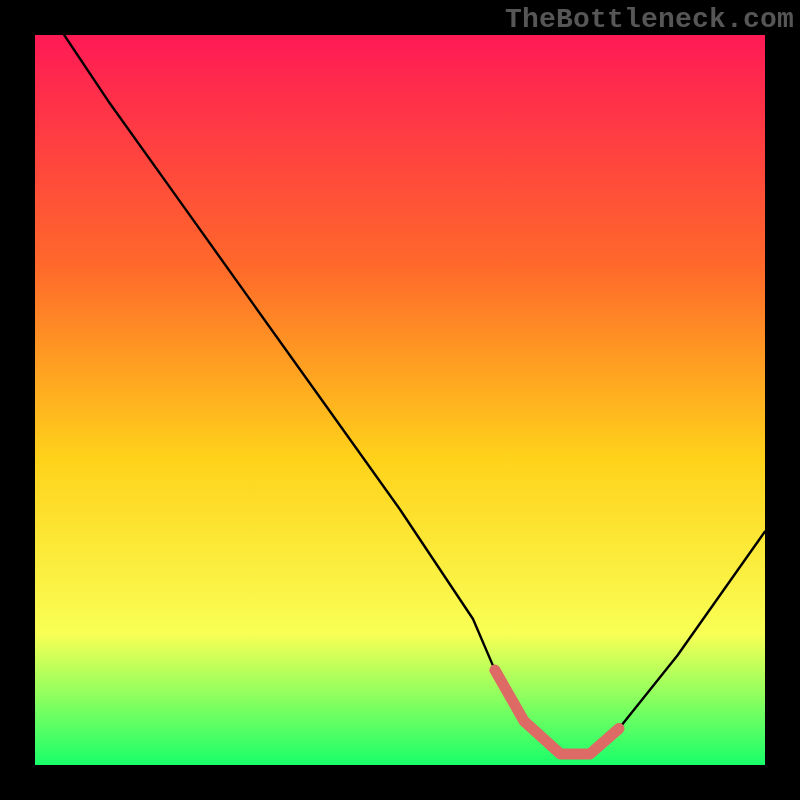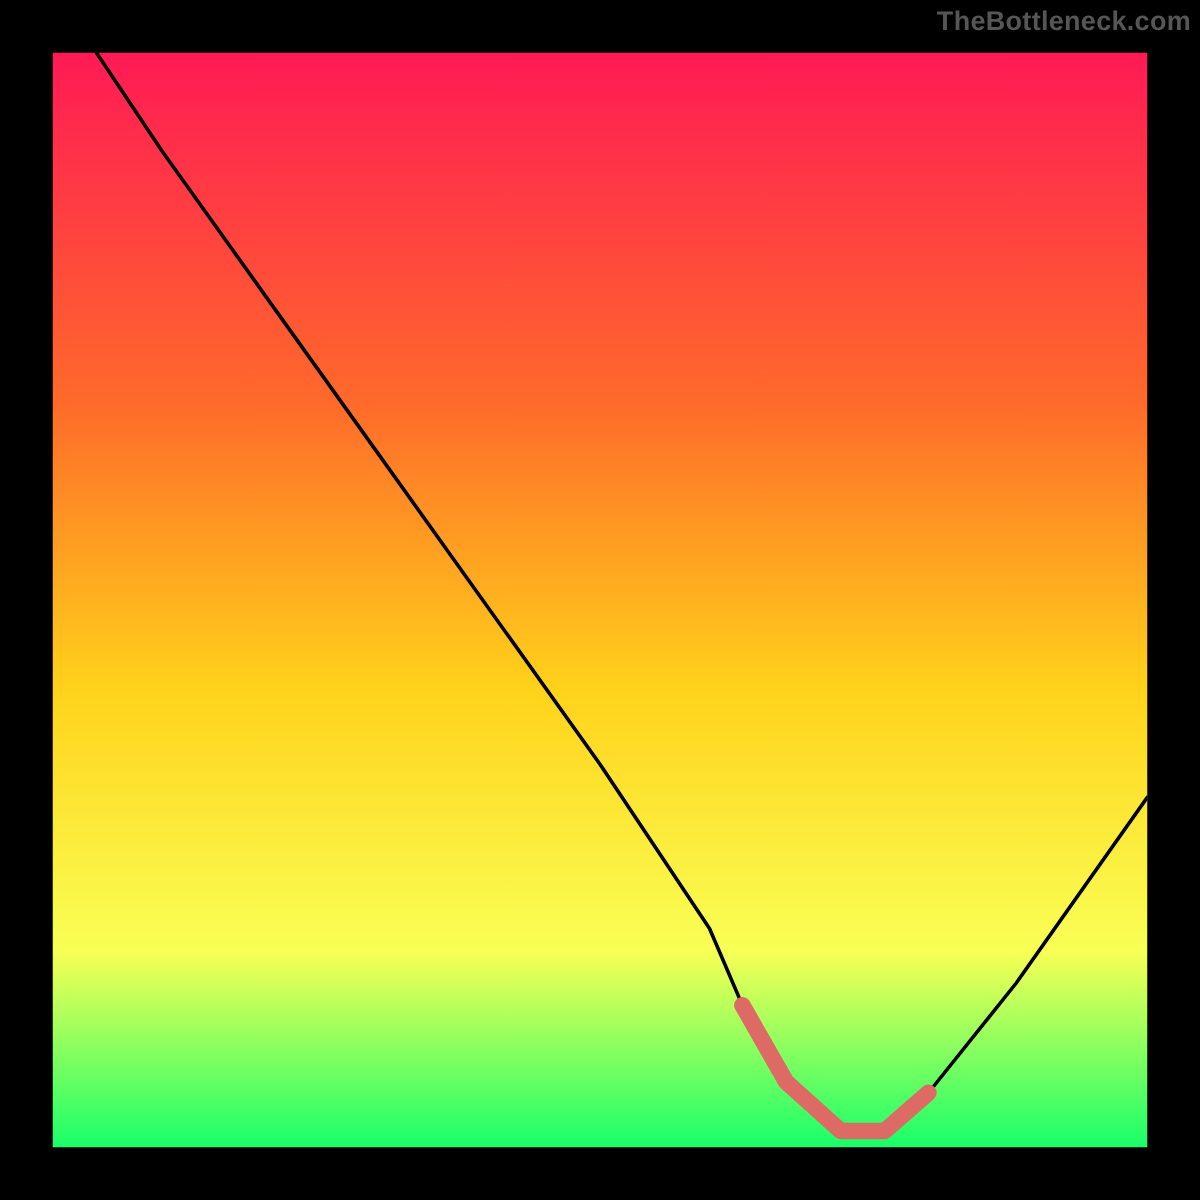--- a/index.html
+++ b/index.html
@@ -7,22 +7,22 @@
   .frame {
     width: 800px;
     height: 800px;
     background: #000;
     position: relative;
   }
   .watermark {
     position: absolute;
     top: 4px;
     right: 6px;
-    font-family: Liberation Sans, sans-serif;
-    font-size: 18px;
+    font-family: Liberation Mono, monospace;
+    font-size: 28px;
     font-weight: 600;
     color: #565656;
     letter-spacing: 0.2px;
   }
   .plot-wrap {
     position: absolute;
     left: 35px;
     top: 35px;
     width: 730px;
     height: 730px;

